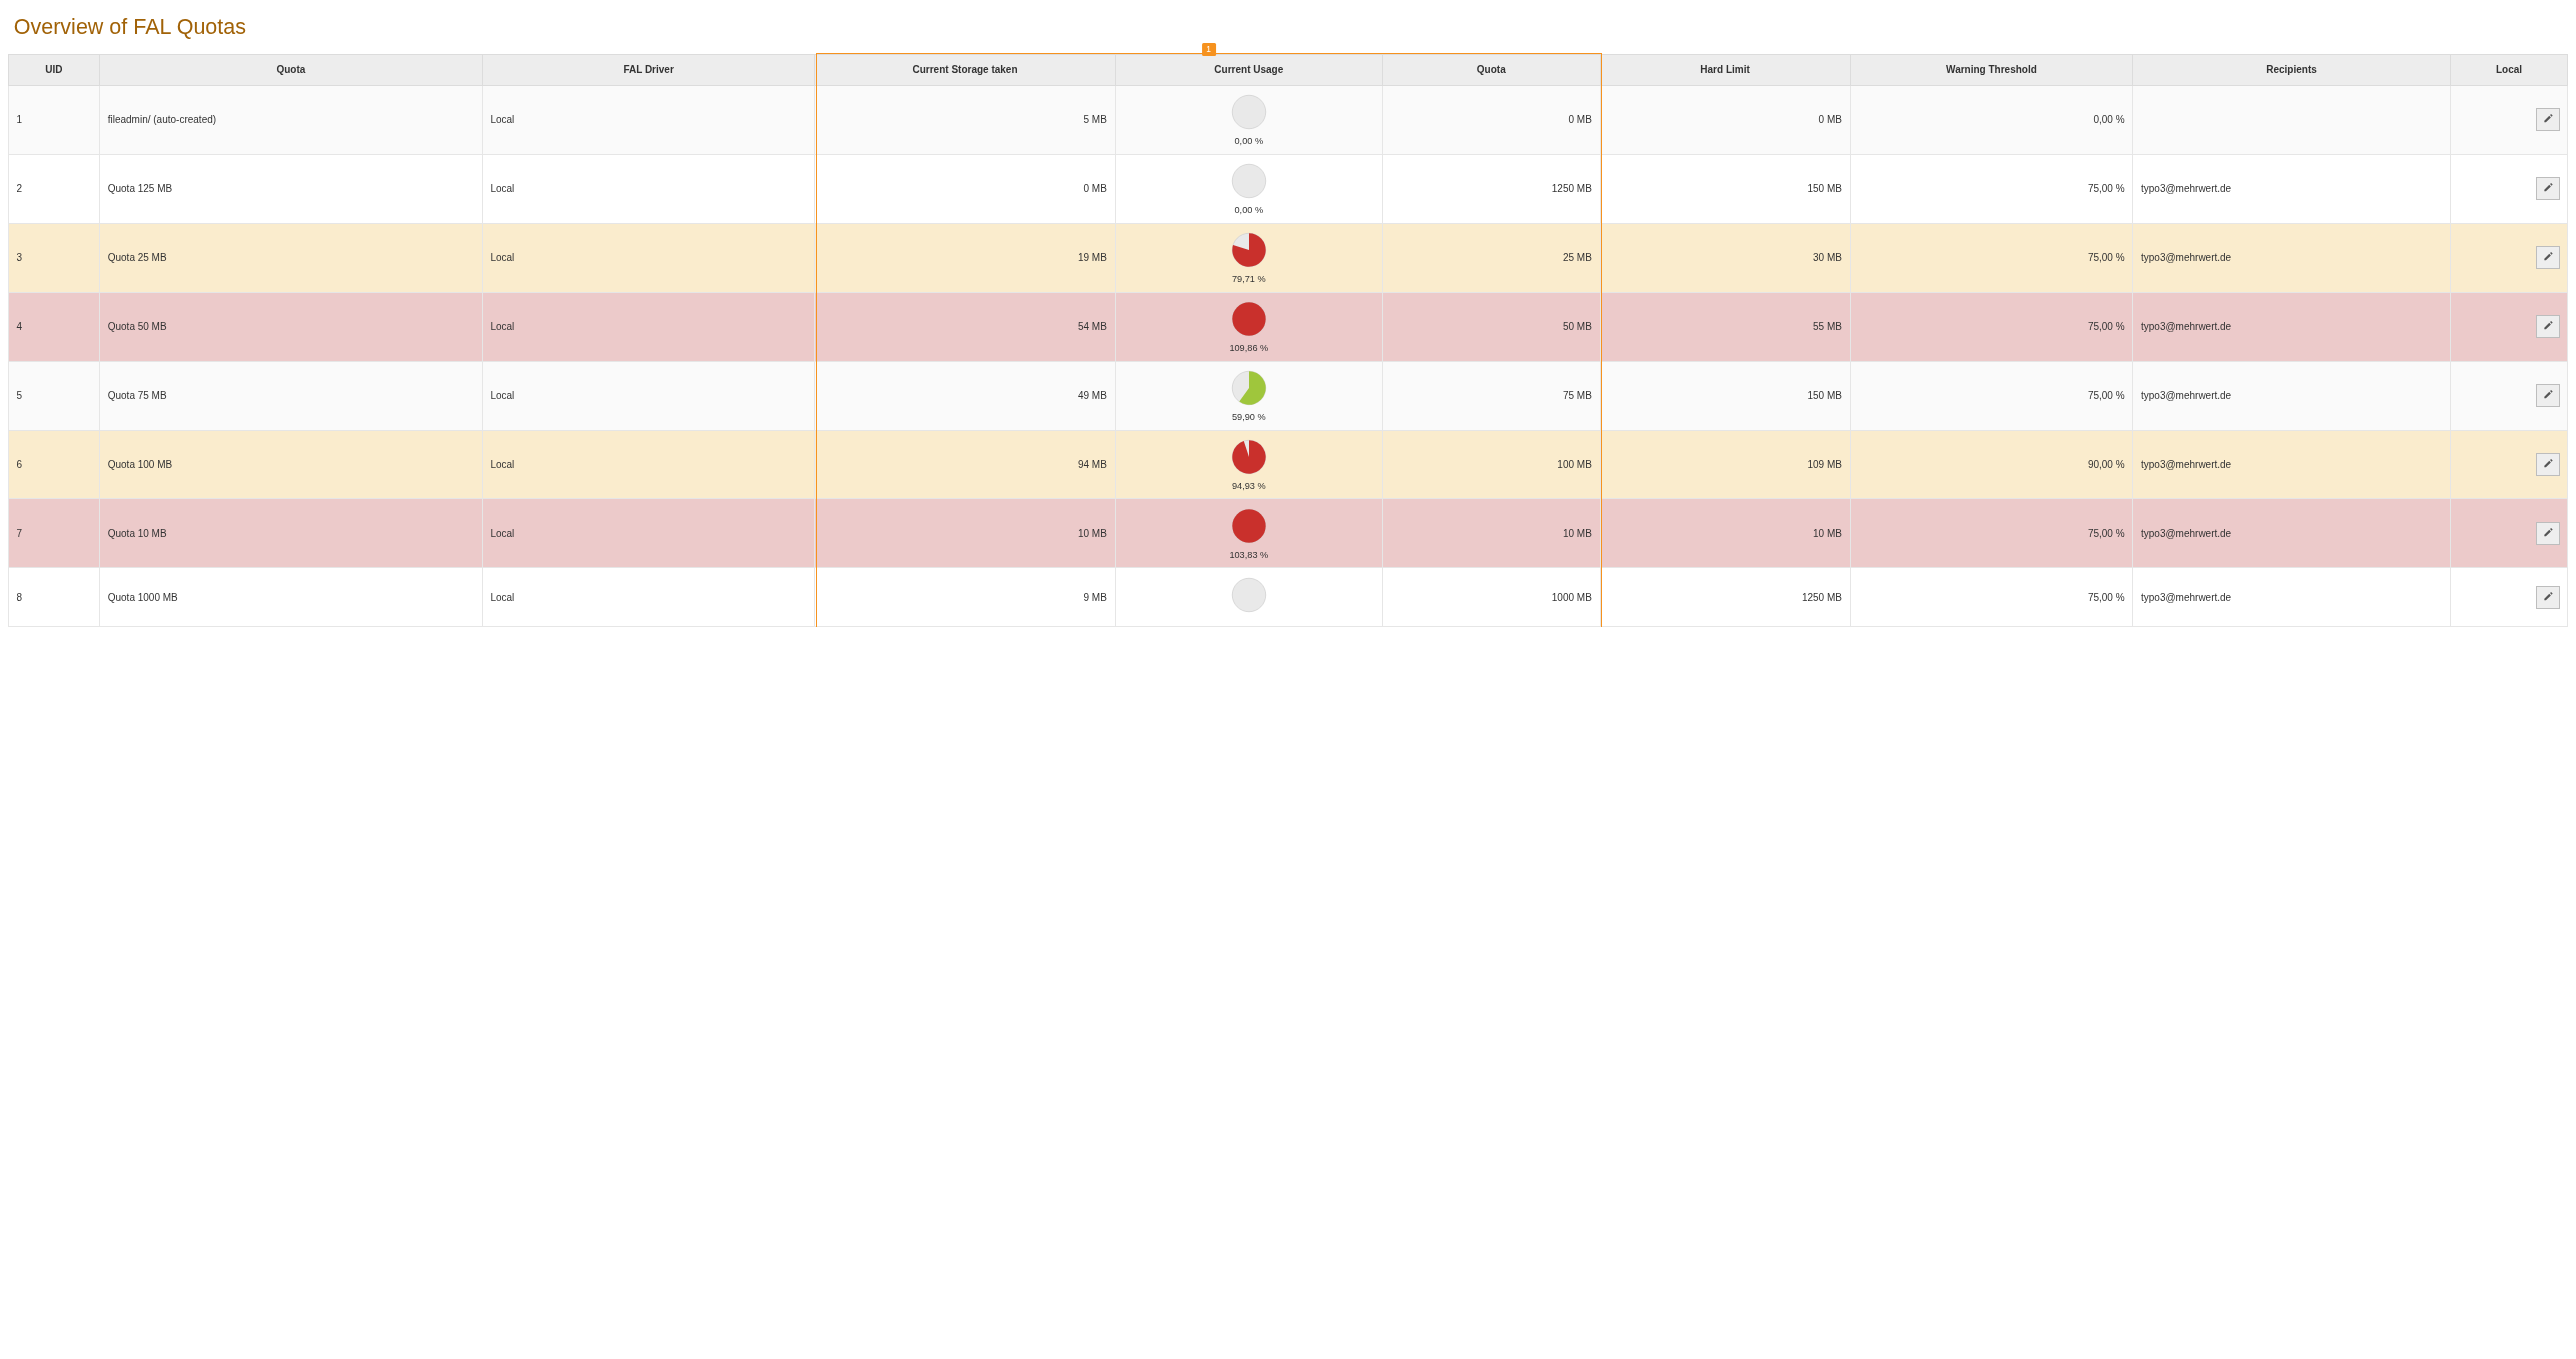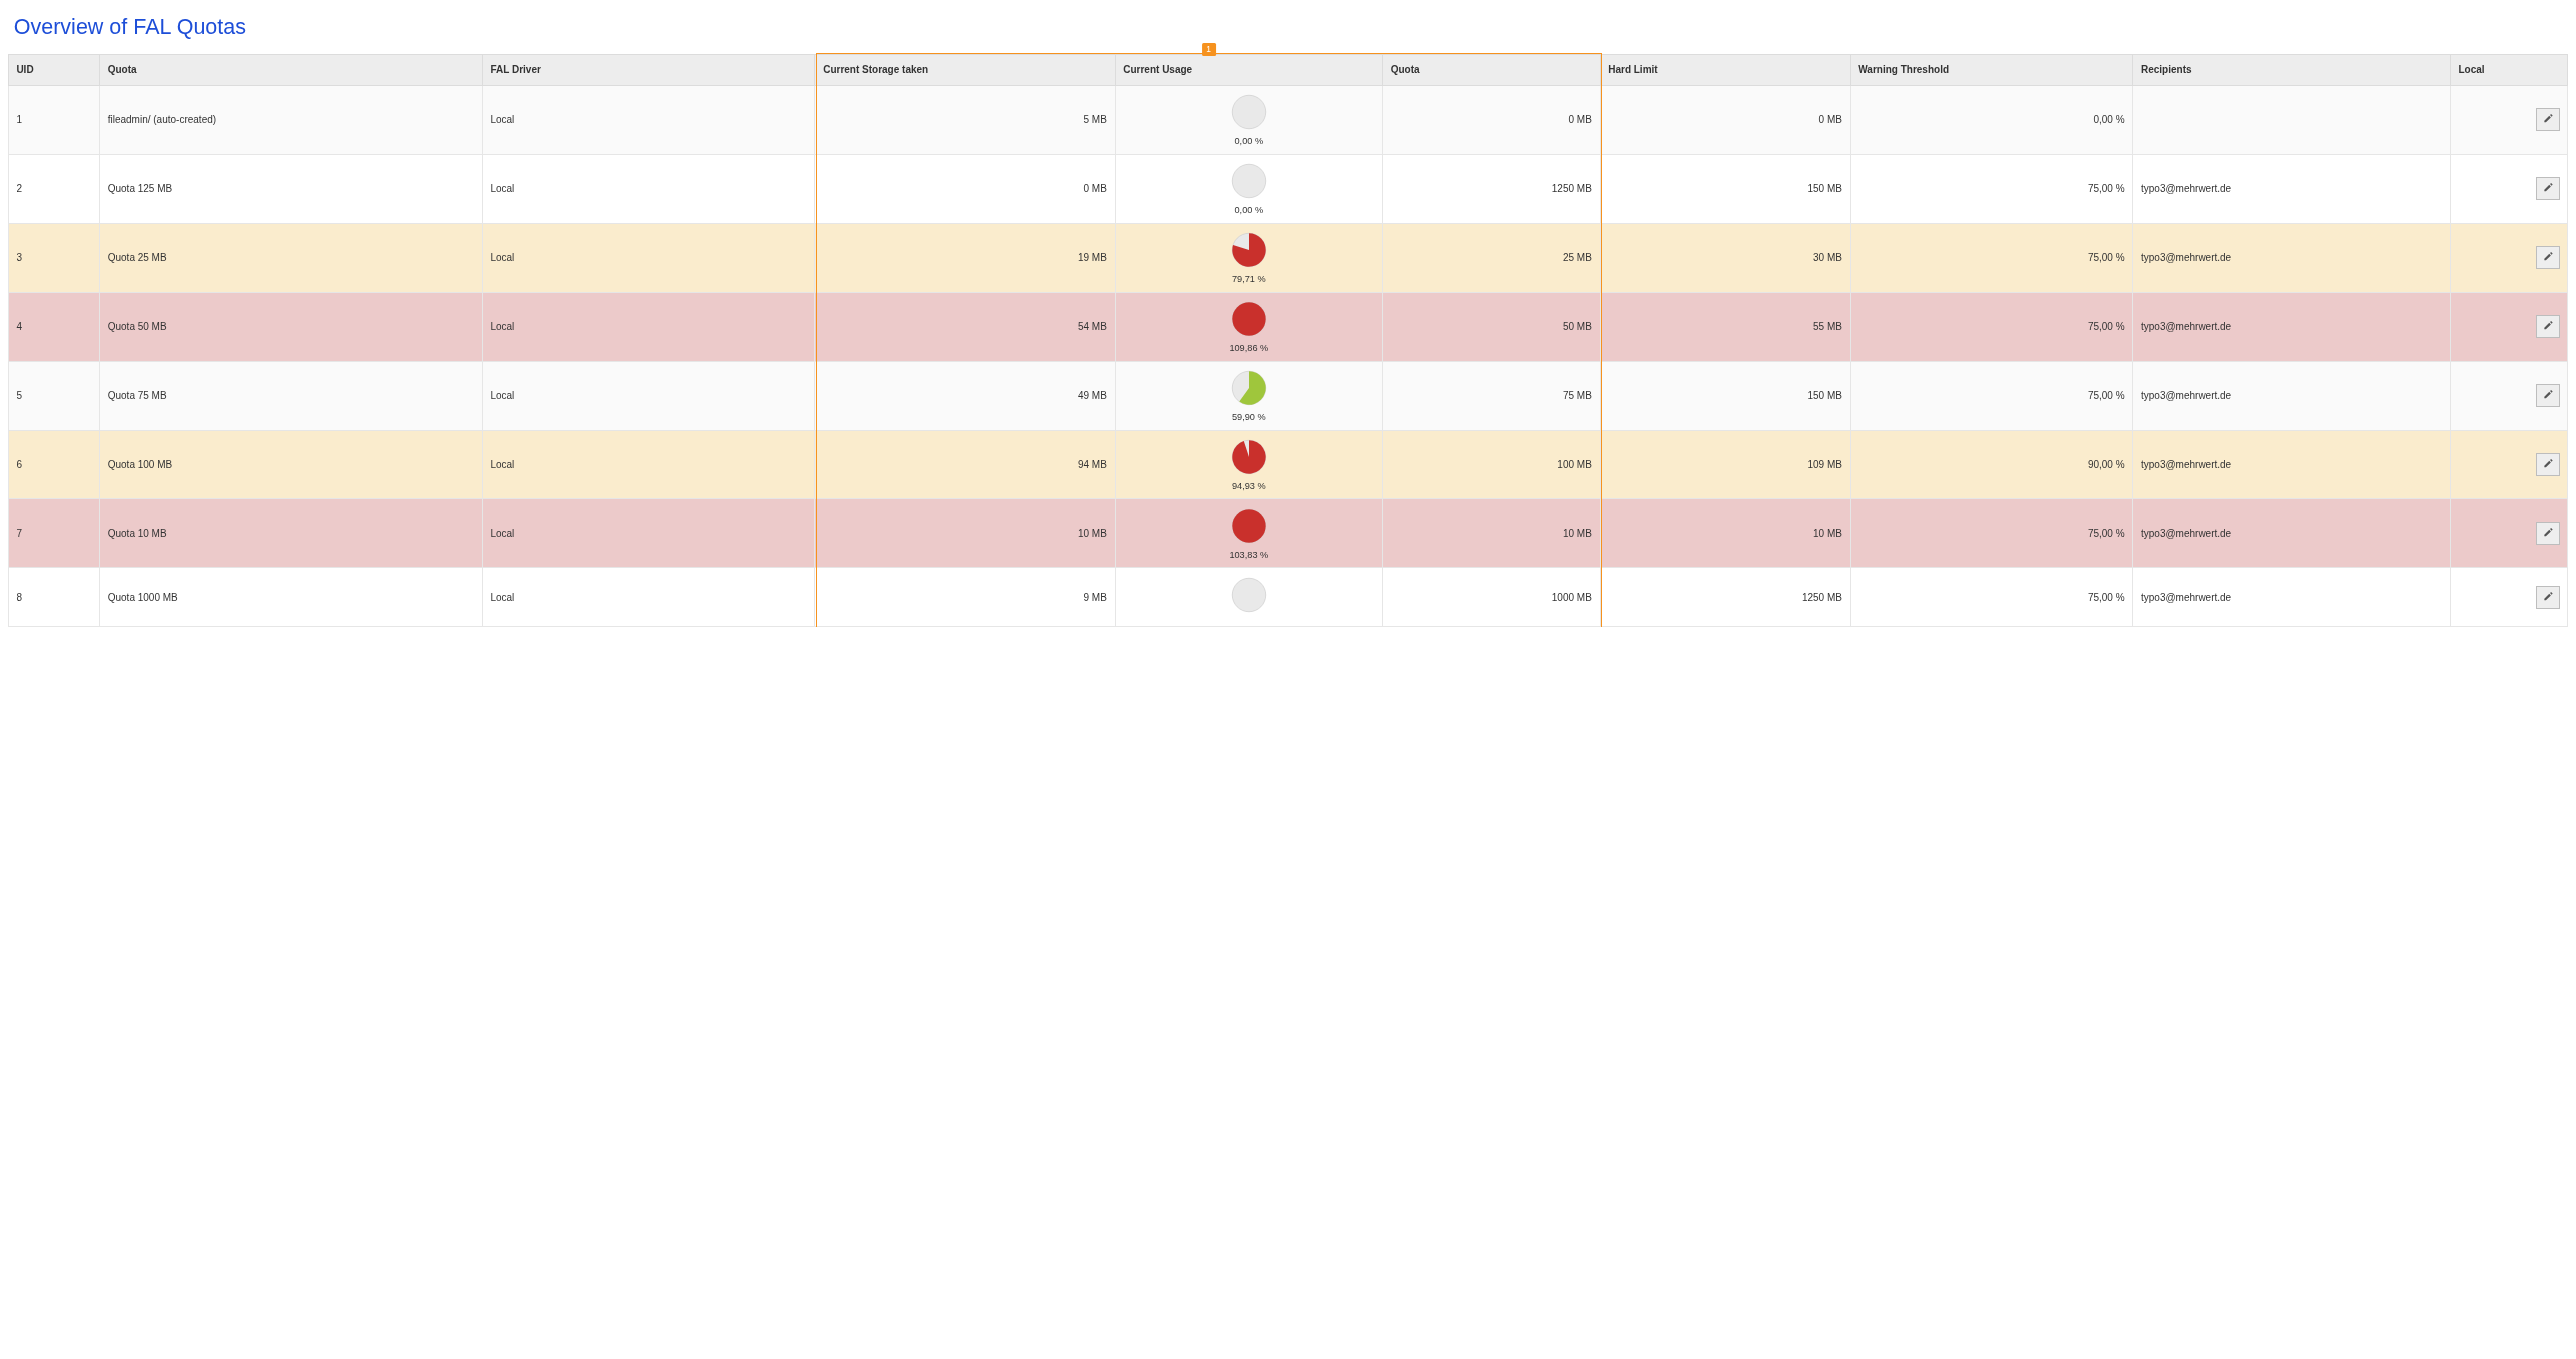--- a/index.html
+++ b/index.html
@@ -1,19 +1,19 @@
 <!DOCTYPE html>
 <html><head>
 <meta charset="utf-8">
 <style>
   html,body{margin:0;padding:0;font-family:Verdana,Geneva,sans-serif;font-size:10px;color:#333;background:#fff}
   .wrap{padding:15.3px 7.7px 0 7.7px}
-  h1{font-family:"Segoe UI",Arial,sans-serif;font-weight:400;font-size:21.5px;margin:0 0 14px 6.1px;color:#1d4ed8}
+  h1{font-family:"Segoe UI",Arial,sans-serif;font-weight:400;font-size:21.5px;margin:0 0 14px 6.1px;color:#a16207}
   table{width:100%;border-collapse:collapse;table-layout:fixed}
-  th{background:#ededed;text-align:left;font-weight:700;font-size:10px;padding:9.2px 7.7px;border:0.8px solid #dcdcdc}
+  th{background:#ededed;text-align:center;font-weight:700;font-size:10px;padding:9.2px 7.7px;border:0.8px solid #dcdcdc}
   th.right{}
   td{padding:7.7px 7.7px;border:0.8px solid #e6e6e6;vertical-align:middle;font-size:10px}
   td.right{text-align:right}
   tr.row-default{background:#fafafa}
   tr.row-default:nth-child(2n){background:#fff}
   tr.row-warn{background:#faeccd}
   tr.row-danger{background:#eccaca}
   .usage-cell{text-align:center}
   .pie-wrap{display:flex;flex-direction:column;align-items:center;gap:4.6px}
   .pie-label{font-size:9.2px;color:#333}

